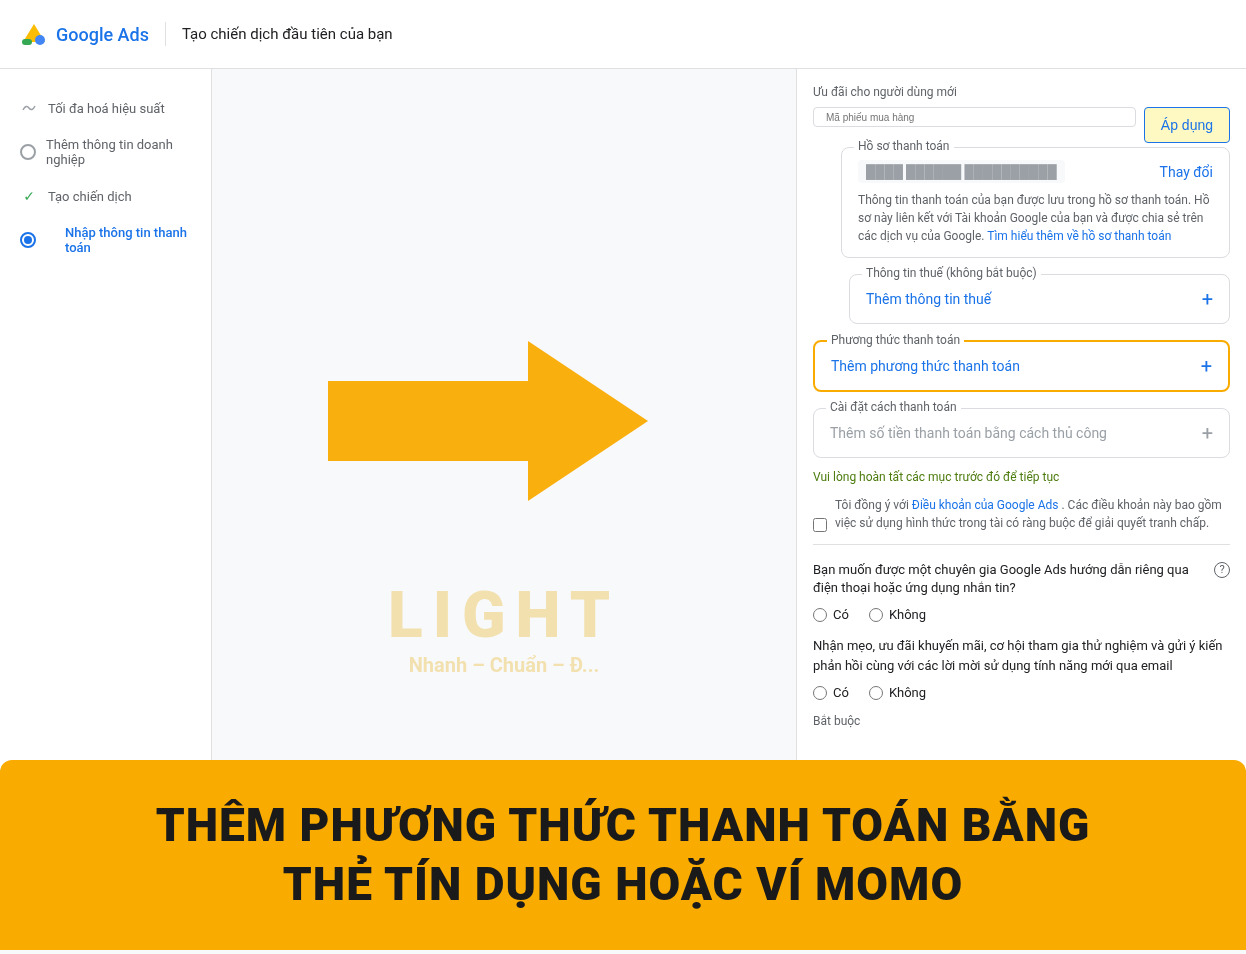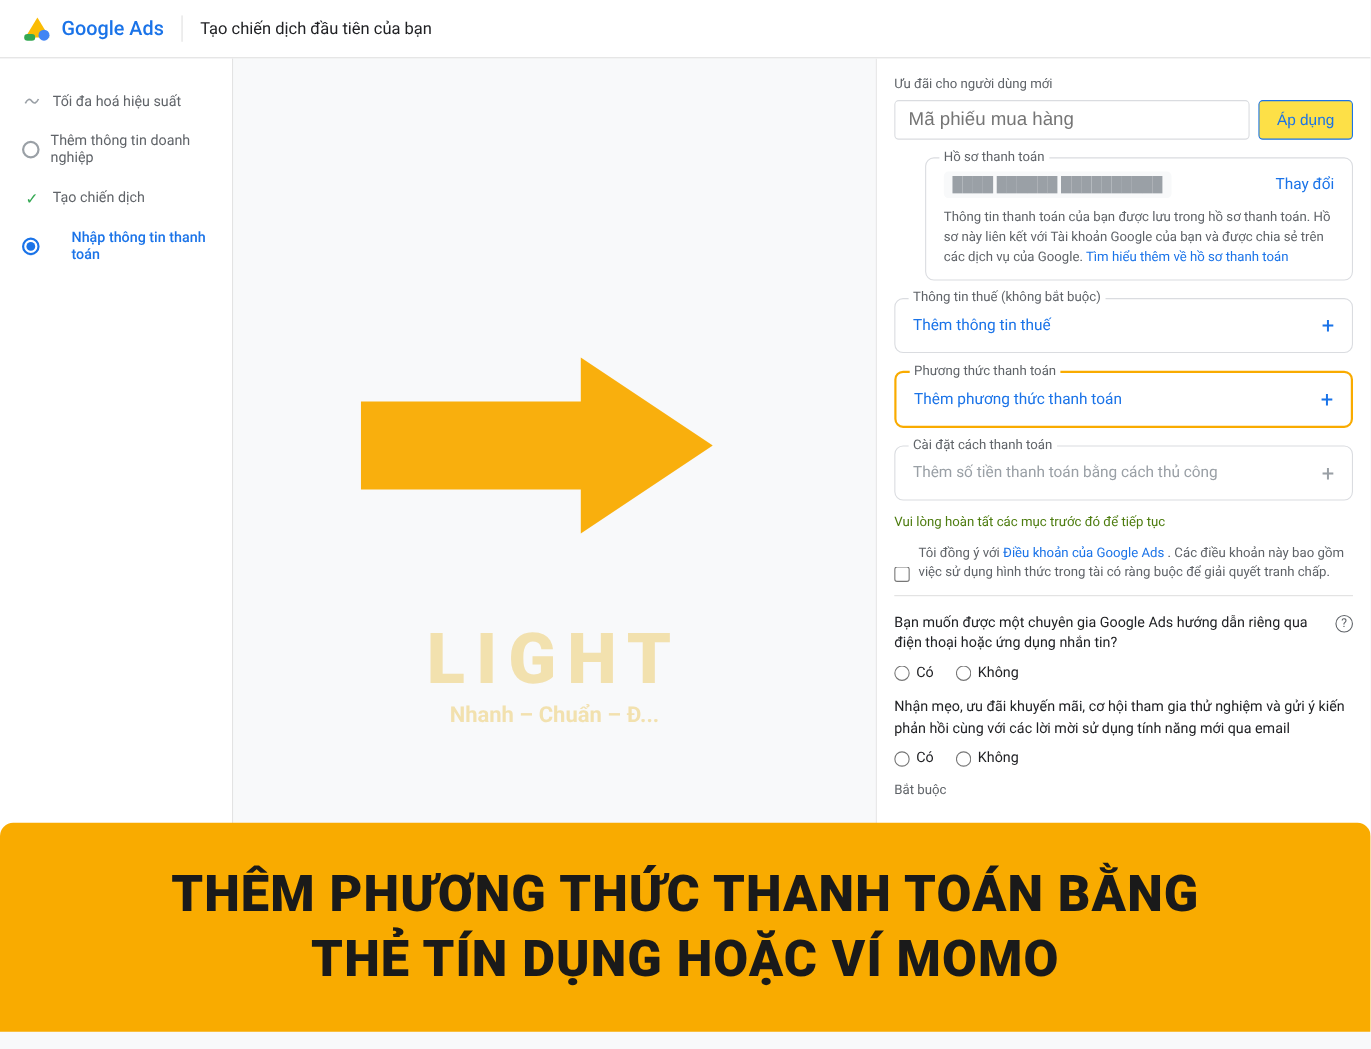--- a/index.html
+++ b/index.html
@@ -3,21 +3,21 @@
   <meta charset="utf-8">
   <style>
     * { box-sizing: border-box; margin: 0; padding: 0; }
     body { font-family: 'Roboto', Arial, sans-serif; background: #f8f9fa; width: 1246px; height: 954px; overflow: hidden; position: relative; }
 
     
     .header {
       display: flex;
       align-items: center;
       padding: 0 20px;
-      height: 53px;
+      height: 69px;
       background: #fff;
       border-bottom: 1px solid #e0e0e0;
       position: relative;
       z-index: 10;
     }
     .header-logo {
       display: flex;
       align-items: center;
       gap: 8px;
     }
@@ -128,45 +128,45 @@
       width: 450px;
       background: #fff;
       border-left: 1px solid #e0e0e0;
       padding: 16px;
       overflow-y: auto;
       flex-shrink: 0;
     }
 
     
     .promo-section {
-      margin-bottom: 16px;
+      margin-bottom: 4px;
     }
     .promo-label {
       font-size: 12px;
       color: #5f6368;
       margin-bottom: 8px;
     }
     .promo-input-row {
       display: flex;
       gap: 8px;
     }
     .promo-input {
       flex: 1;
-      height: 36px;
+      height: 20px;
       border: 1px solid #dadce0;
       border-radius: 4px;
       padding: 0 12px;
-      font-size: 17px;
+      font-size: 10px;
       color: #5f6368;
       outline: none;
     }
     .apply-btn {
       height: 36px;
       padding: 0 16px;
-      background: #fde047;
+      background: #fef9c3;
       border: 1px solid #1a73e8;
       border-radius: 4px;
       color: #1a73e8;
       font-size: 14px;
       cursor: pointer;
       white-space: nowrap;
     }
 
     
     .field-section {
@@ -219,20 +219,21 @@
 
     .tax-section {
       border: 1px solid #dadce0;
       border-radius: 8px;
       padding: 12px 16px;
       margin-bottom: 16px;
       position: relative;
       display: flex;
       justify-content: space-between;
       align-items: center;
+      margin-left: 36px;
     }
     .tax-label {
       position: absolute;
       top: -9px;
       left: 12px;
       background: #fff;
       padding: 0 4px;
       font-size: 12px;
       color: #5f6368;
     }
@@ -382,21 +383,21 @@
       line-height: 1.5;
     }
     .required-text {
       font-size: 12px;
       color: #5f6368;
     }
 
     
     .bottom-banner {
       position: absolute;
-      bottom: 16px;
+      bottom: 4px;
       left: 0;
       width: 1246px;
       height: 190px;
       background: #f9ab00;
       border-radius: 12px 12px 0 0;
       display: flex;
       flex-direction: column;
       align-items: center;
       justify-content: center;
       gap: 4px;

